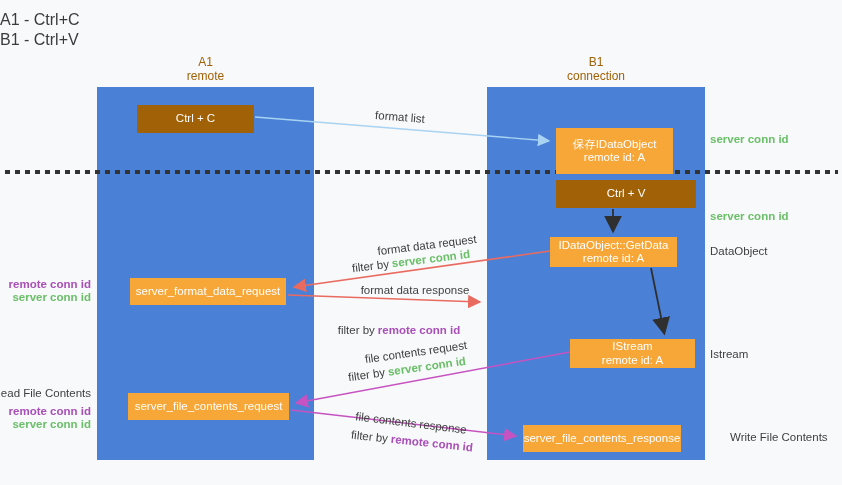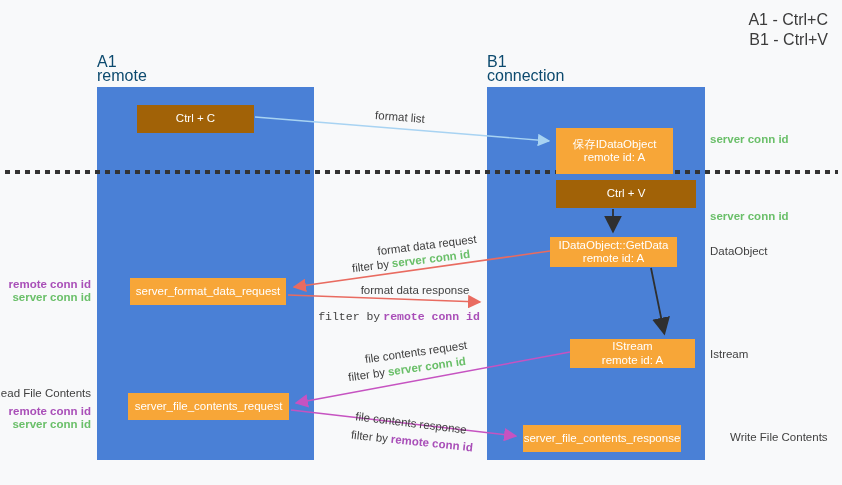--- a/index.html
+++ b/index.html
@@ -4,25 +4,25 @@
 <style>
   * { margin: 0; padding: 0; box-sizing: border-box; }
   html, body { background: #f8f9fa; }
   body { font-family: "Liberation Sans", sans-serif; }
   .canvas {
     position: relative; width: 842px; height: 485px;
     background: #f8f9fa; overflow: hidden;
   }
   .title {
     position: absolute; top: 10px; left: 0; width: 828px;
-    text-align: right; color: #3b3b3b; font-size: 16px; line-height: 20px;
+    text-align: left; color: #3b3b3b; font-size: 16px; line-height: 20px;
   }
   .col-header {
-    position: absolute; top: 55px; text-align: left;
-    color: #0c4a6e; font-size: 16px; line-height: 14px;
+    position: absolute; top: 55px; text-align: center;
+    color: #a16207; font-size: 12px; line-height: 14px;
   }
   .lane {
     position: absolute; top: 87px; height: 373px; background: #4a80d6;
   }
   .dotted {
     position: absolute; left: 5px; top: 170px; width: 833px; height: 4px;
     background: repeating-linear-gradient(90deg, #333 0px, #333 5px, transparent 5px, transparent 10px);
   }
   .arrows { position: absolute; left: 0; top: 0; pointer-events: none; }
   .s-blue    { stroke: #a8d3f2; stroke-width: 1.4; }
@@ -124,21 +124,21 @@
   <div class="box orange" style="left:523px; top:425px; width:158px; height:27px;">
     <div>server_file_contents_response</div>
   </div>
 
   <div class="alabel" style="left:400px; top:117px; transform:translate(-50%,-50%) rotate(4.5deg);">format list</div>
 
   <div class="alabel" style="left:427px; top:245px; transform:translate(-50%,-50%) rotate(-7deg);">format data request</div>
   <div class="alabel" style="left:411px; top:261px; transform:translate(-50%,-50%) rotate(-7deg);"><span>filter by</span><span class="v-green">server conn id</span></div>
 
   <div class="alabel" style="left:415px; top:290px; transform:translate(-50%,-50%);">format data response</div>
-  <div class="alabel" style="left:399px; top:316px; transform:translate(-50%,-50%);font-family:Liberation Mono, monospace;"><span>filter by</span><span class="v-purple">remote conn id</span></div>
+  <div class="alabel" style="left:399px; top:330px; transform:translate(-50%,-50%);"><span>filter by</span><span class="v-purple">remote conn id</span></div>
 
   <div class="alabel" style="left:416px; top:352px; transform:translate(-50%,-50%) rotate(-8deg);">file contents request</div>
   <div class="alabel" style="left:407px; top:369px; transform:translate(-50%,-50%) rotate(-8deg);"><span>filter by</span><span class="v-green">server conn id</span></div>
 
   <div class="alabel" style="left:411px; top:423px; transform:translate(-50%,-50%) rotate(7deg);">file contents response</div>
   <div class="alabel" style="left:412px; top:441px; transform:translate(-50%,-50%) rotate(6deg);"><span>filter by</span><span class="v-purple">remote conn id</span></div>
 
   <div class="side side-left purple" style="top:278px;">remote conn id</div>
   <div class="side side-left green" style="top:291px;">server conn id</div>
   <div class="side side-left dark" style="top:387px;">Read File Contents</div>

